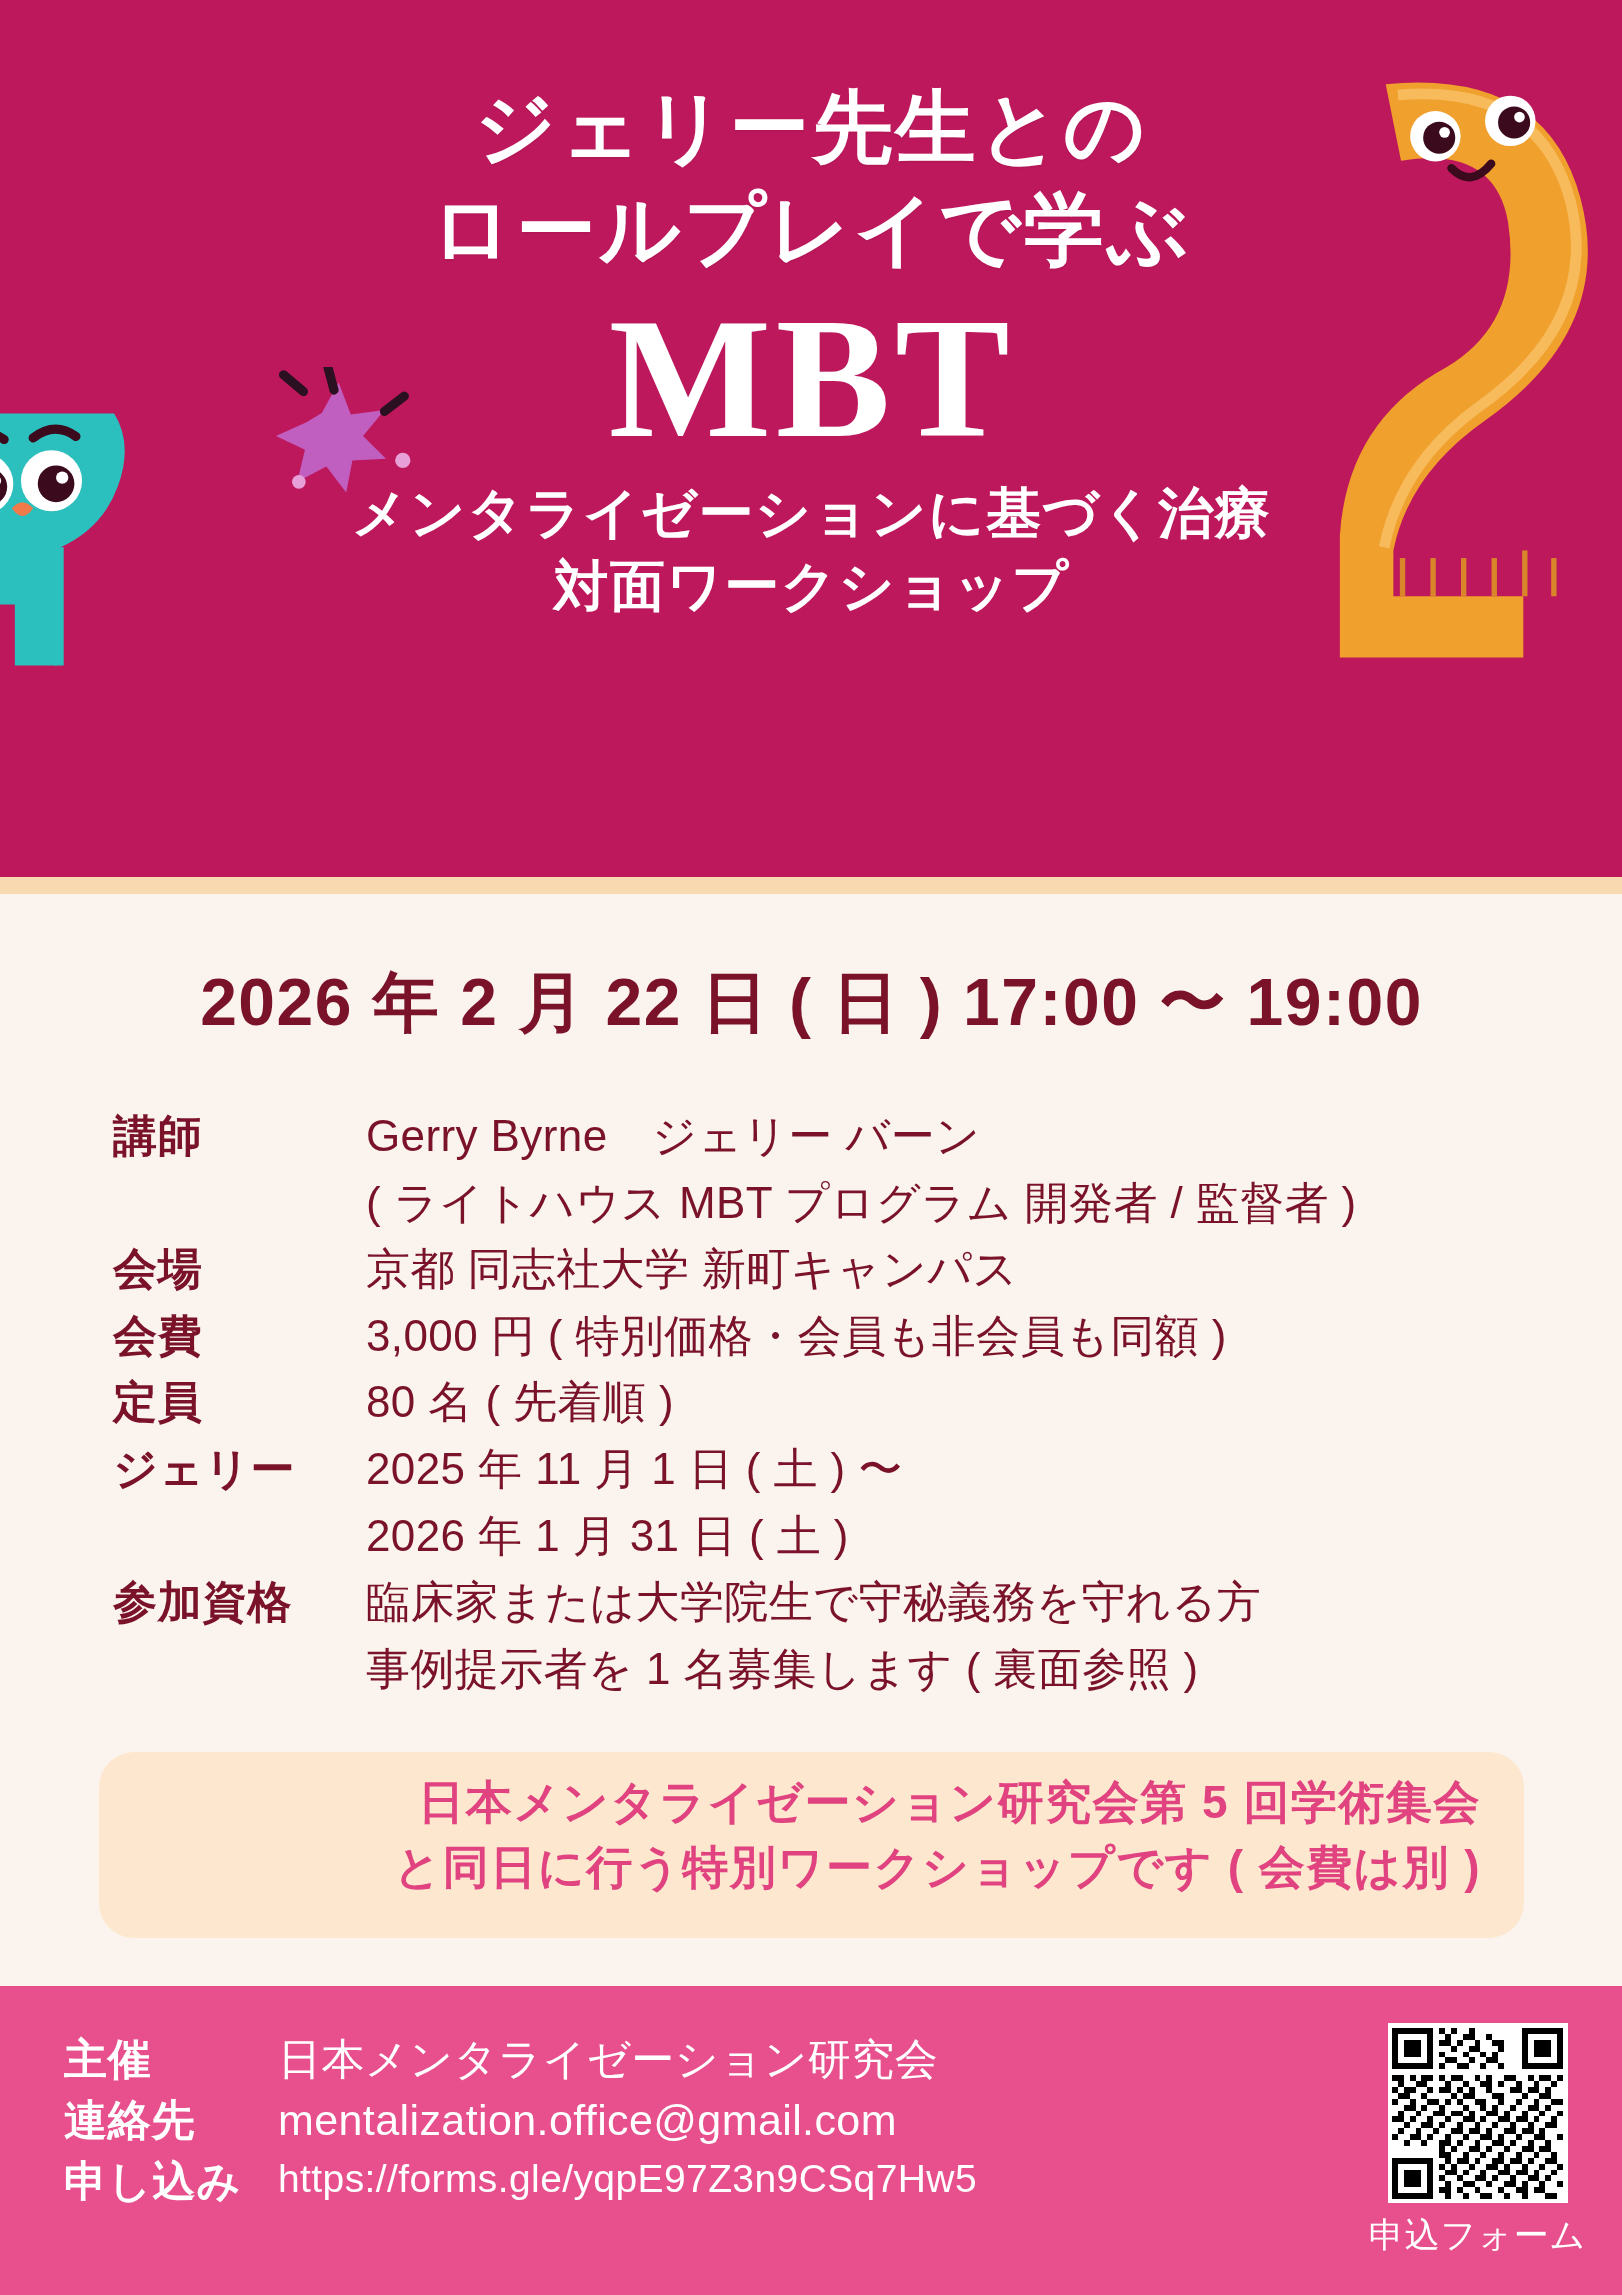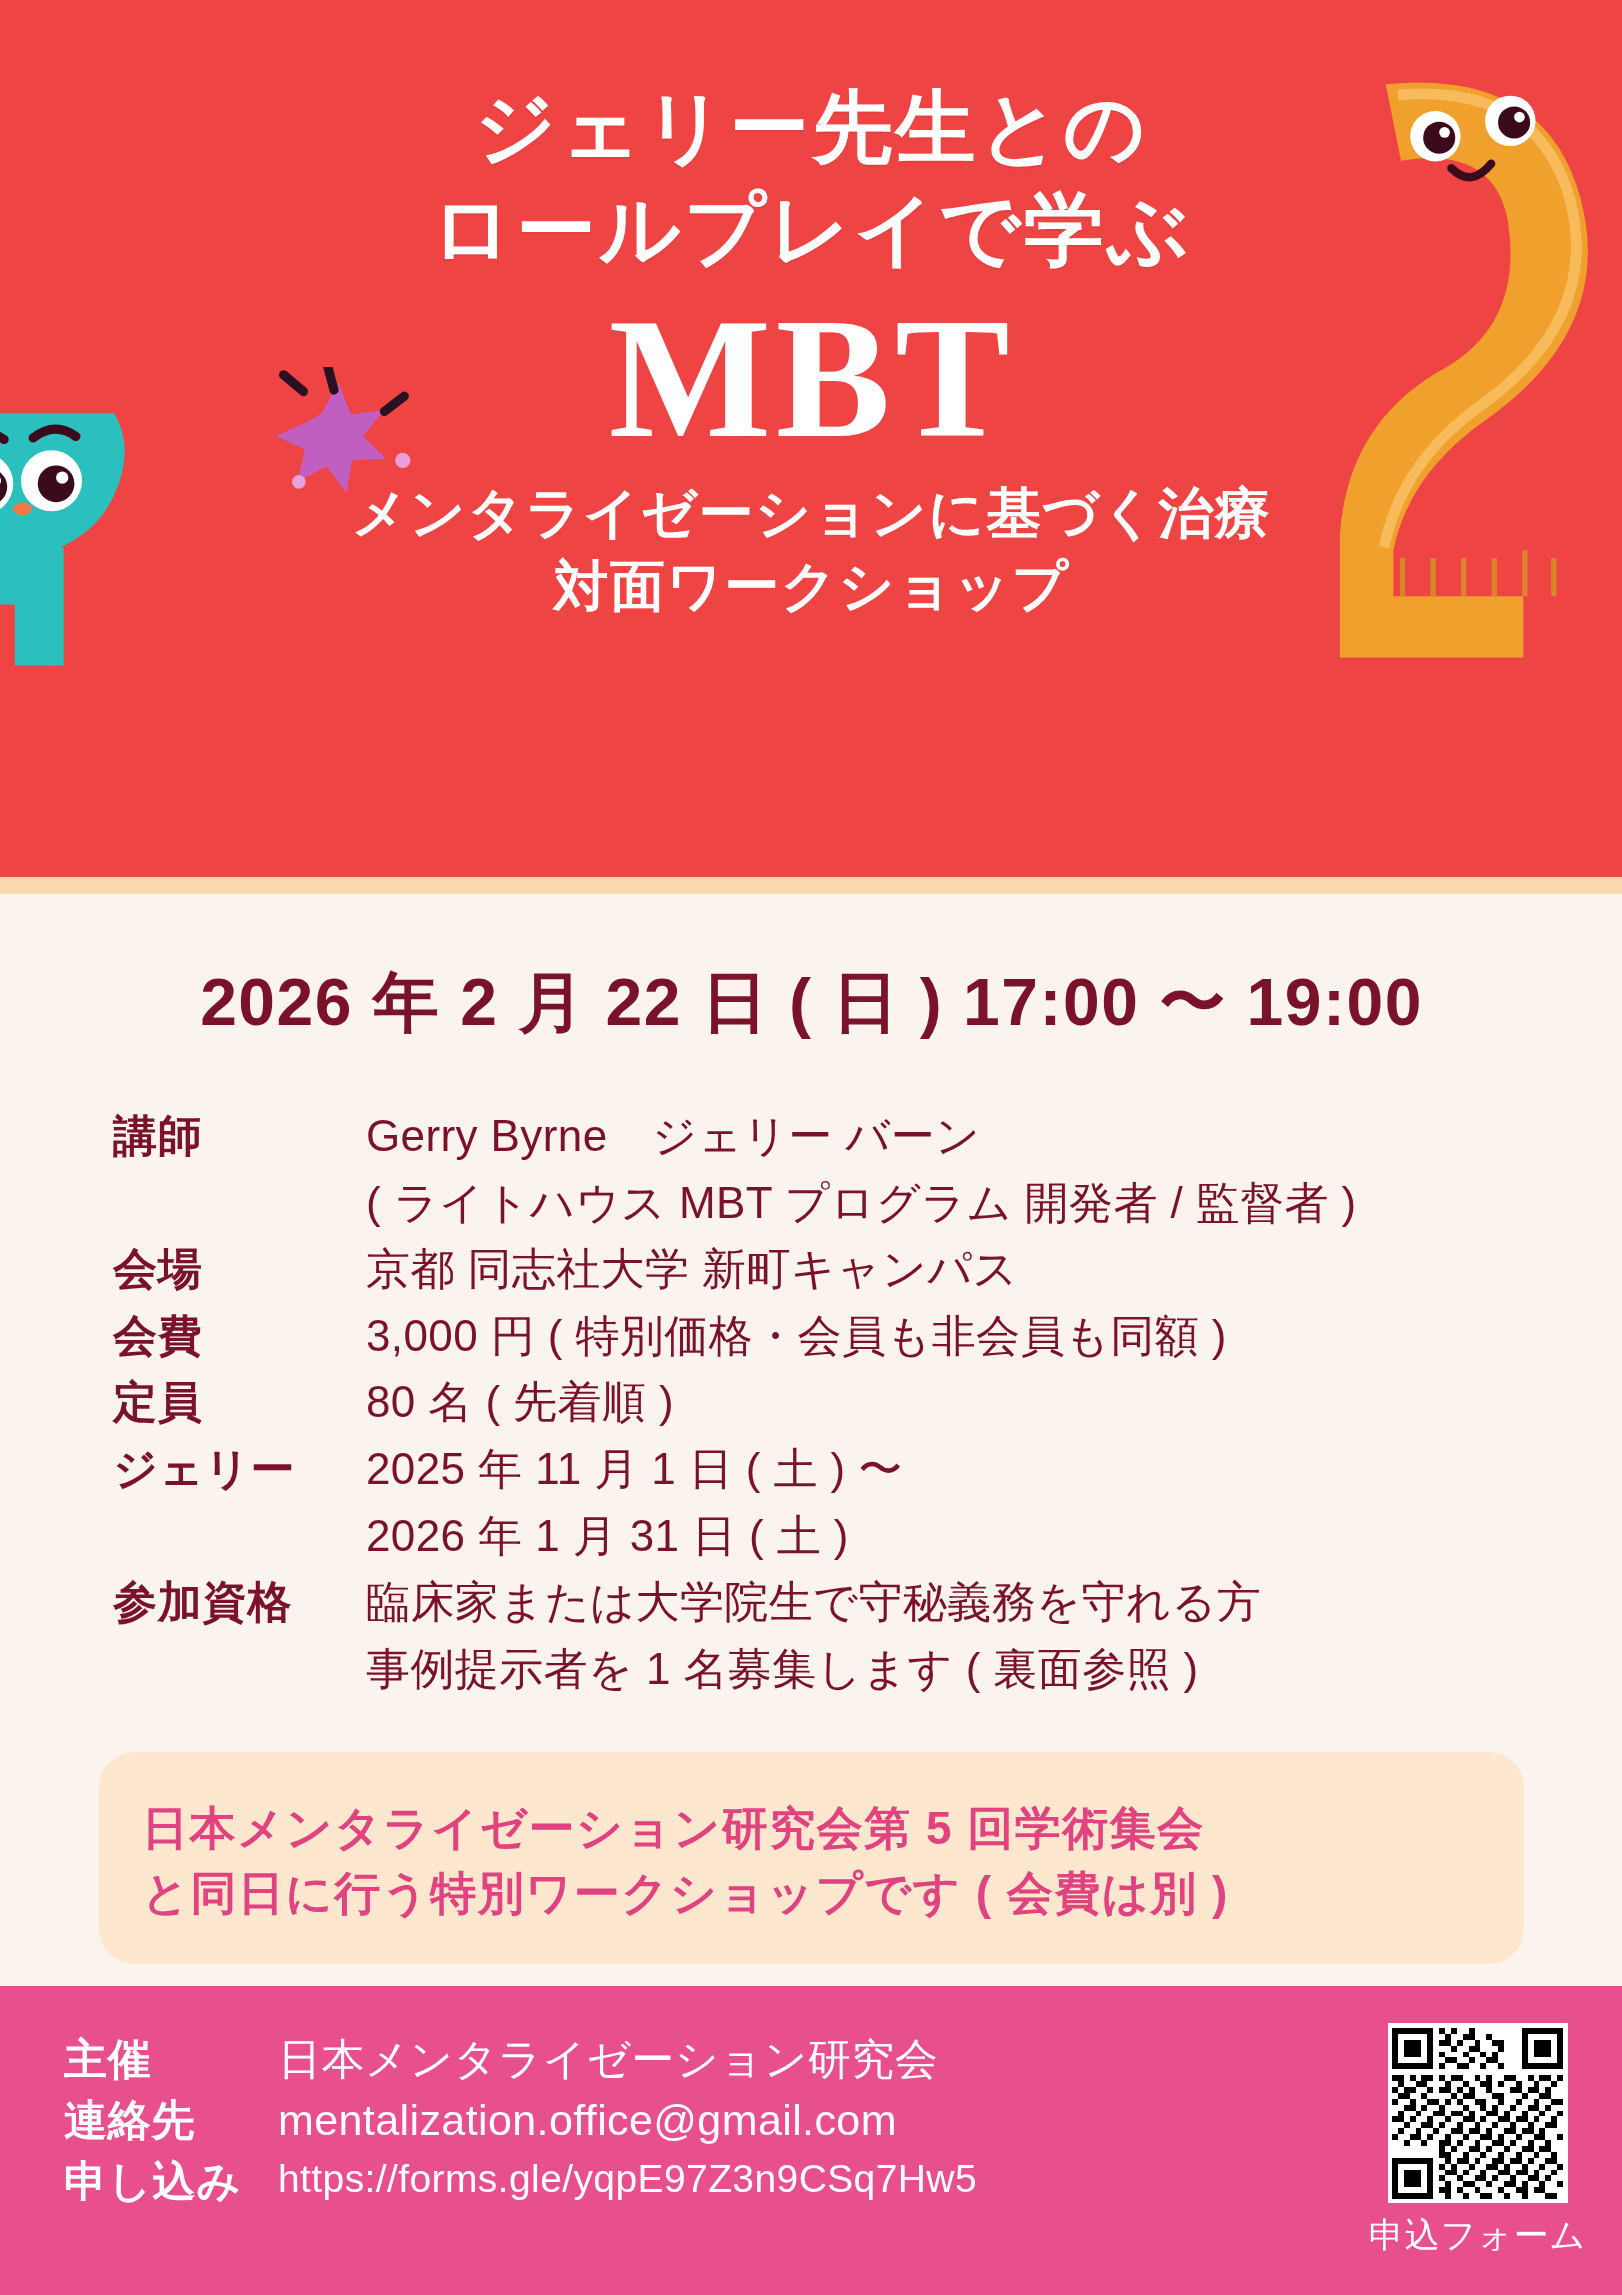--- a/index.html
+++ b/index.html
@@ -19,21 +19,21 @@
     height: 2295px;
     background: #fbf4ee;
     overflow: hidden;
   }
 
   
   .header {
     position: relative;
     width: 100%;
     height: 894px;
-    background: #ef4444;
+    background: #be185d;
     overflow: hidden;
   }
   .header-underline {
     position: absolute;
     left: 0;
     bottom: 0;
     width: 100%;
     height: 17px;
     background: #f9d9b0;
   }
@@ -132,22 +132,22 @@
   }
   .detail-spacer {
     width: 253px;
     flex: 0 0 253px;
   }
 
   .callout {
     margin: 51px 99px 0 99px;
     background: #fde8cf;
     border-radius: 35px;
-    padding: 44px 43px 37px 43px;
-    text-align: left;
+    padding: 18px 43px 37px 43px;
+    text-align: right;
   }
   .callout-line {
     color: #e0437f;
     font-size: 46px;
     font-weight: bold;
     line-height: 1.42;
     letter-spacing: 1.5px;
   }
 
   

